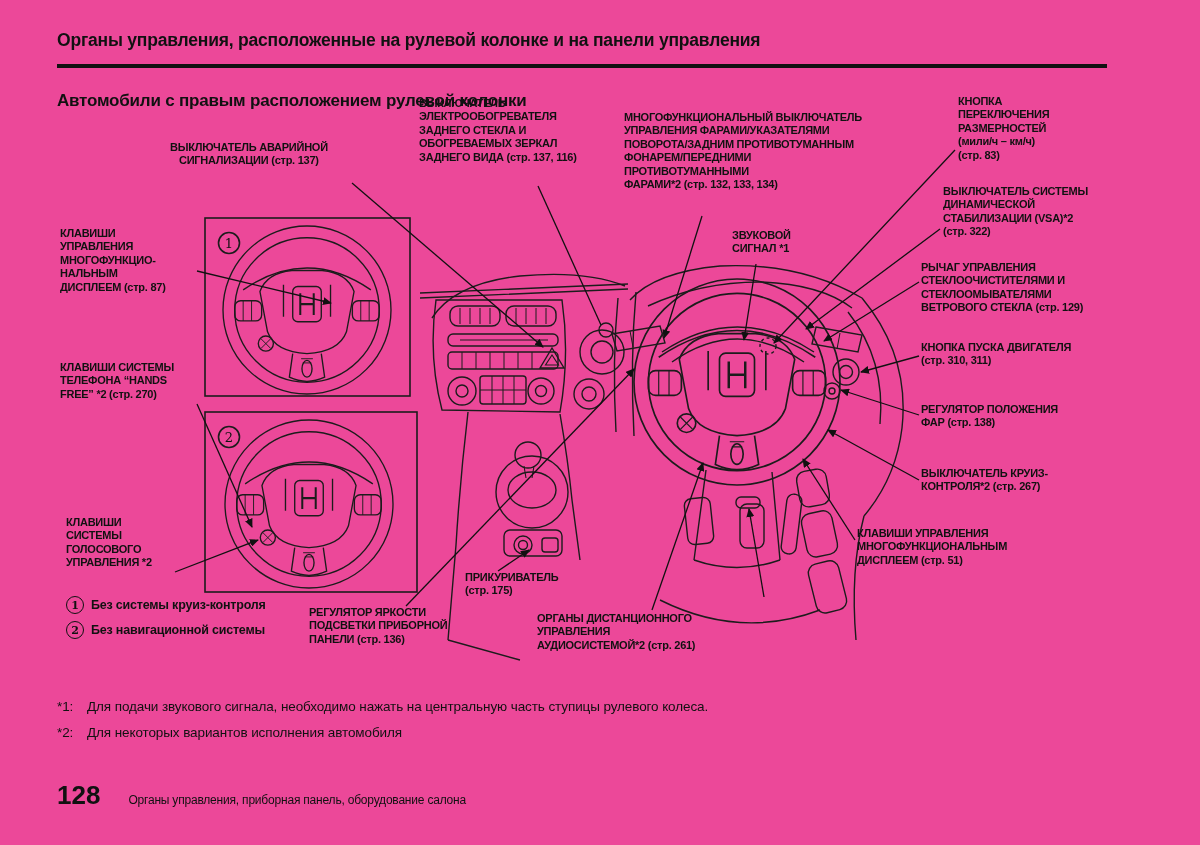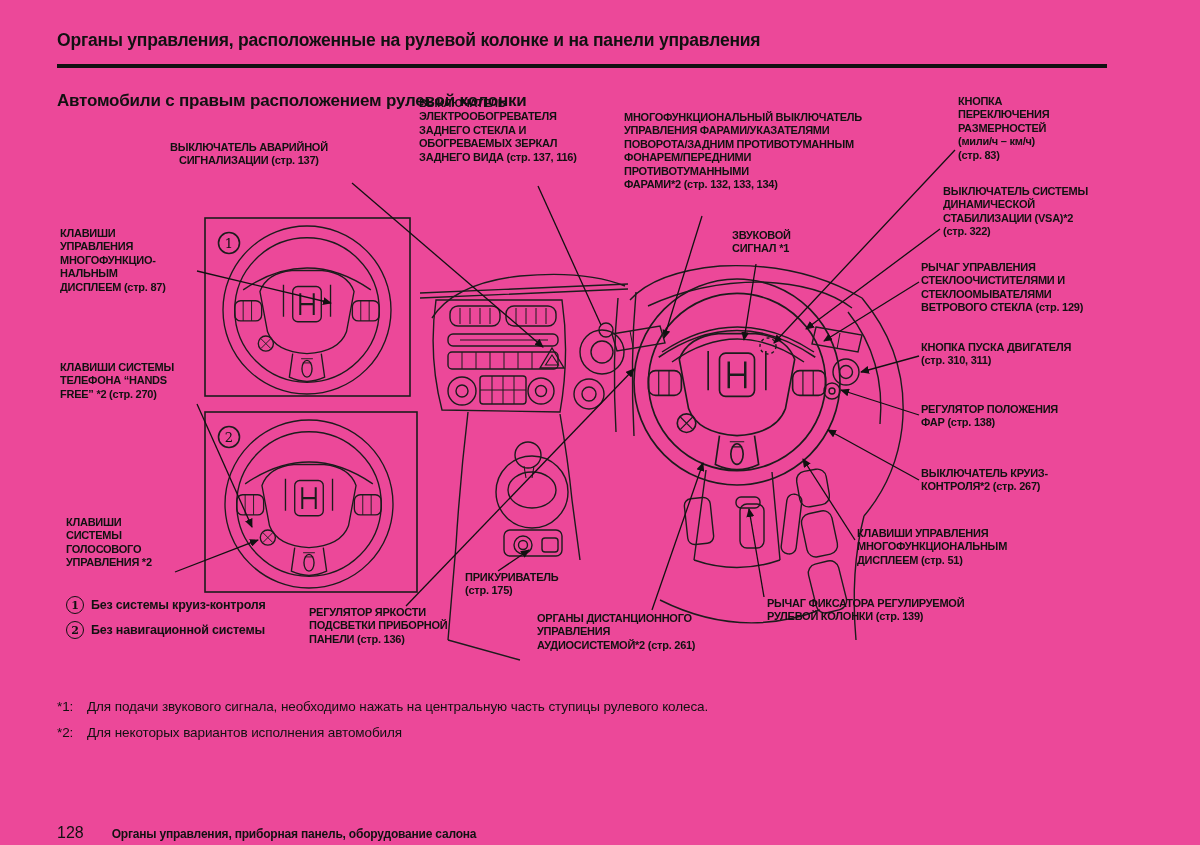--- a/index.html
+++ b/index.html
@@ -30,22 +30,22 @@
   #lb-voice{left:66px;top:516px;}
   .legend{position:absolute;left:66px;top:596px;}
   .legend-row{display:flex;align-items:center;margin-bottom:7px;font-size:12.5px;font-weight:bold;letter-spacing:-0.2px;}
   .cnum{display:inline-flex;align-items:center;justify-content:center;width:16px;height:16px;border:1.4px solid #111;
         border-radius:50%;font-size:11px;font-weight:bold;margin-right:7px;flex:0 0 auto;
         font-family:"DejaVu Serif",serif;}
   .footnote{position:absolute;left:57px;display:flex;font-size:13.5px;font-weight:normal;letter-spacing:-0.1px;}
   #fn1{top:699px;} #fn2{top:725px;}
   .fn-marker{width:30px;flex:0 0 auto;}
   .footer{position:absolute;left:57px;top:780px;display:flex;align-items:baseline;}
-  .page-num{font-size:16px;font-weight:normal;margin-top:44px;}
-  .footer-text{font-size:12px;font-weight:bold;margin-left:28px;letter-spacing:-0.2px;}
+  .page-num{font-size:26px;font-weight:bold;}
+  .footer-text{font-size:12px;font-weight:normal;margin-left:28px;letter-spacing:-0.2px;}
 </style>
 </head>
 <body>
 
 <div class="page">
 
   <h1 class="title">Органы управления, расположенные на рулевой колонке и на панели управления</h1>
   <div class="title-rule"></div>
   <div class="subtitle">Автомобили с правым расположением рулевой колонки</div>
 
@@ -228,22 +228,20 @@
 ВЕТРОВОГО СТЕКЛА (стр. 129)</div>
   <div class="lbl" id="lb-engine">КНОПКА ПУСКА ДВИГАТЕЛЯ
 (стр. 310, 311)</div>
   <div class="lbl" id="lb-leveling">РЕГУЛЯТОР ПОЛОЖЕНИЯ
 ФАР (стр. 138)</div>
   <div class="lbl" id="lb-cruise">ВЫКЛЮЧАТЕЛЬ КРУИЗ-
 КОНТРОЛЯ*2 (стр. 267)</div>
   <div class="lbl" id="lb-dispright">КЛАВИШИ УПРАВЛЕНИЯ
 МНОГОФУНКЦИОНАЛЬНЫМ
 ДИСПЛЕЕМ (стр. 51)</div>
-  <div class="lbl" id="lb-tilt">РЫЧАГ ФИКСАТОРА РЕГУЛИРУЕМОЙ
-РУЛЕВОЙ КОЛОНКИ (стр. 139)</div>
   <div class="lbl" id="lb-audio">ОРГАНЫ ДИСТАНЦИОННОГО
 УПРАВЛЕНИЯ
 АУДИОСИСТЕМОЙ*2 (стр. 261)</div>
   <div class="lbl" id="lb-lighter">ПРИКУРИВАТЕЛЬ
 (стр. 175)</div>
   <div class="lbl" id="lb-bright">РЕГУЛЯТОР ЯРКОСТИ
 ПОДСВЕТКИ ПРИБОРНОЙ
 ПАНЕЛИ (стр. 136)</div>
   <div class="lbl" id="lb-displeft">КЛАВИШИ
 УПРАВЛЕНИЯ

